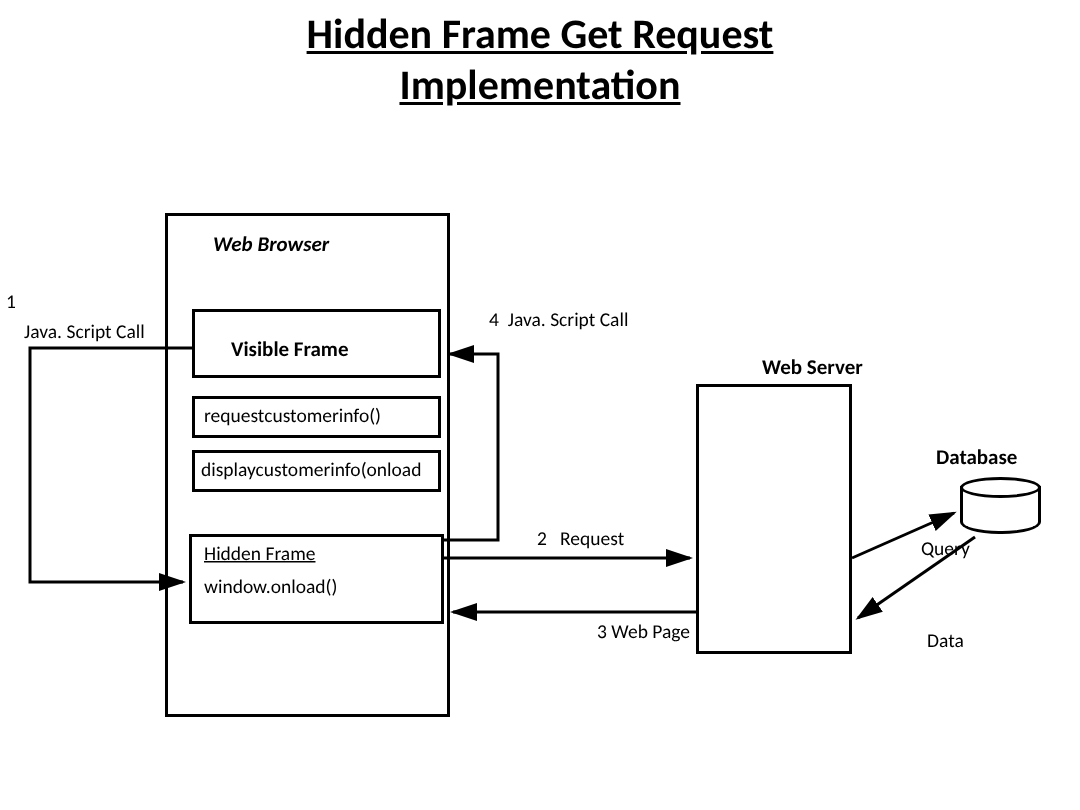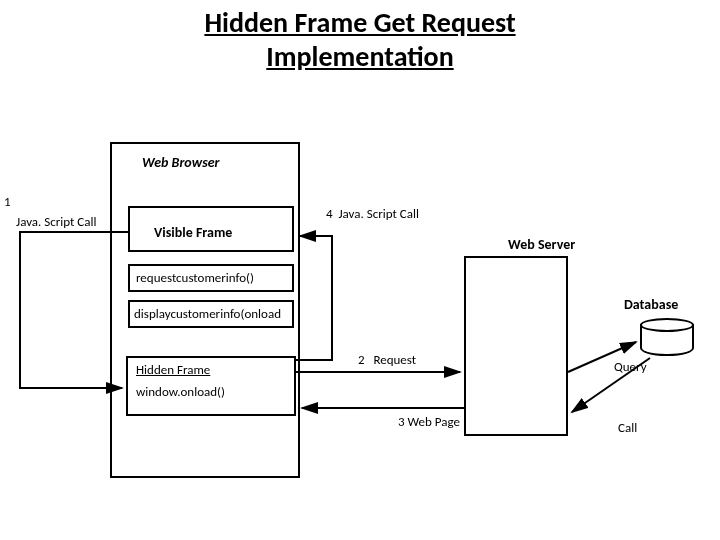--- a/index.html
+++ b/index.html
@@ -100,21 +100,21 @@
   <div class="top"></div>
 </div>
 <div class="label" style="left:624px; top:296px;text-align:center;">Database</div>
 
 <div class="label small" style="left:358px; top:352px;">2   Request</div>
 
 <div class="label small" style="left:358px; top:414px;margin-left:40px;">3 Web Page</div>
 
 <div class="label small" style="left:614px; top:359px;">Query</div>
 
-<div class="label small" style="left:618px; top:420px;">Call</div>
+<div class="label small" style="left:618px; top:420px;">Data</div>
 
 <svg class="overlay">
   <defs>
     <marker id="arrow" markerWidth="10" markerHeight="10" refX="8" refY="3" orient="auto">
       <path d="M0,0 L9,3 L0,6 Z" fill="#000"></path>
     </marker>
   </defs>
 
   <path d="M128,232 L20,232 L20,388 L122,388" stroke="#000" stroke-width="2" fill="none" marker-end="url(#arrow)"></path>
 

